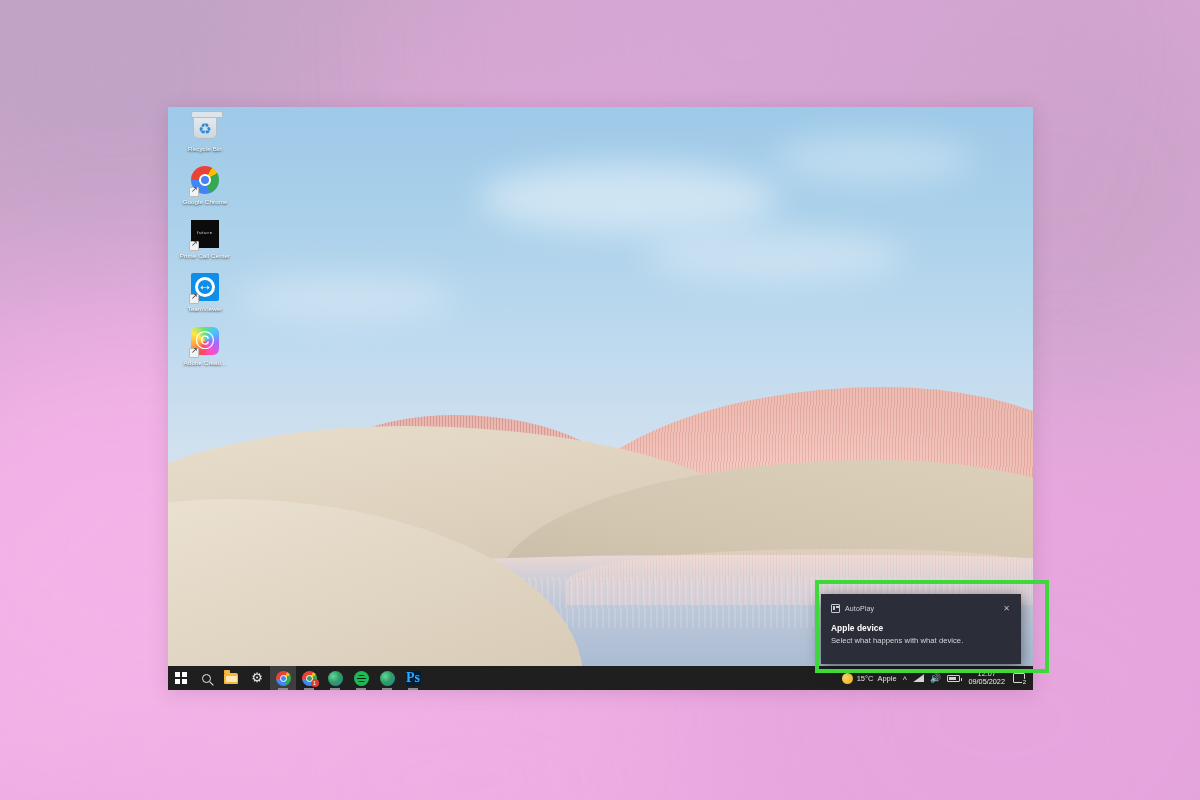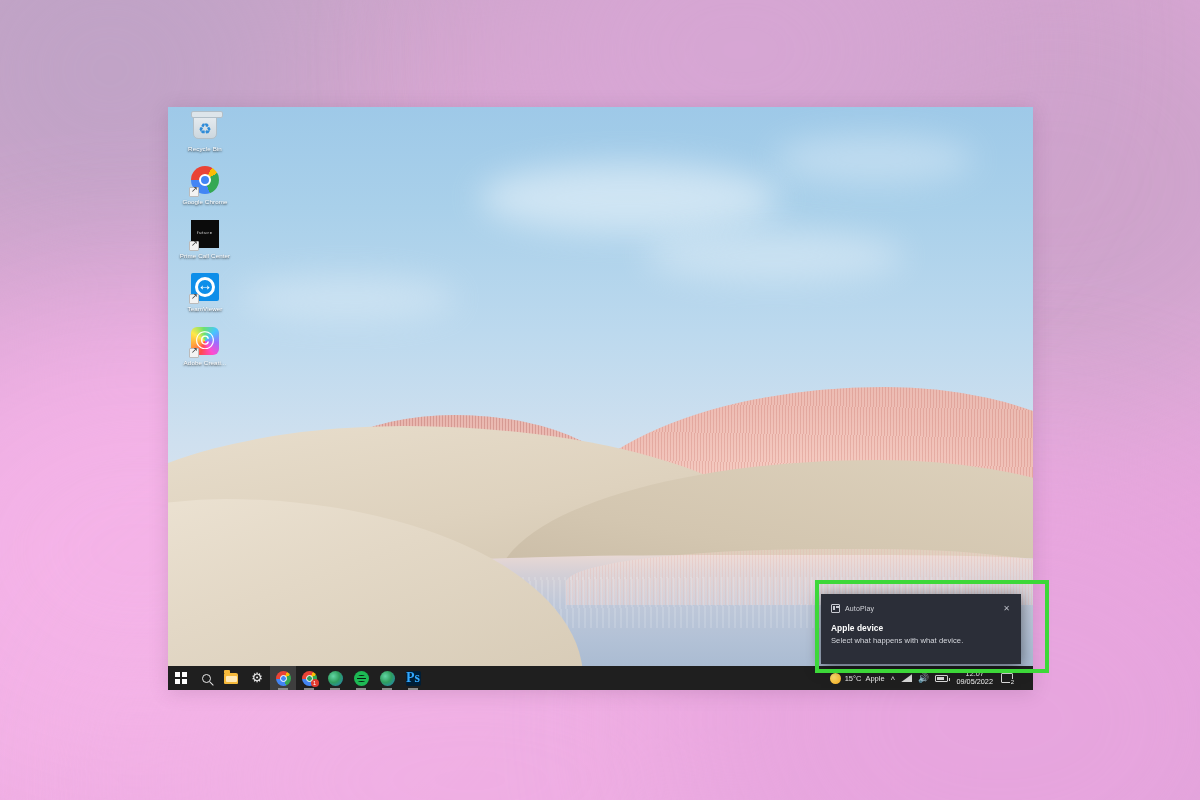--- a/index.html
+++ b/index.html
@@ -138,21 +138,21 @@
   .mini-spotify { background:#1db954; }
   .mini-spotify::after { content:""; position:absolute; left:3px; top:4px; width:9px; height:7px;
     background:repeating-linear-gradient(180deg,#000 0 1.2px, transparent 1.2px 3px); border-radius:50%; opacity:.85; }
   .mini-edge { background:radial-gradient(circle at 35% 35%,#63d6a5 0%,#2f9e5e 45%,#1f7ec1 100%); }
   .mini-ps { width:15px; height:15px; border-radius:2px; background:#001e36; color:#31a8ff; font-size:14px; font-weight:bold;
     display:flex; align-items:center; justify-content:center; font-family:"Liberation Serif", serif; }
 
   .tb-spacer { flex:1; }
 
   
-  .tray { display:flex; align-items:center; height:100%; gap:6px; padding-right:20px; }
+  .tray { display:flex; align-items:center; height:100%; gap:6px; padding-right:8px; }
   .weather { display:flex; align-items:center; gap:4px; }
   .sun { width:11px; height:11px; border-radius:50%; background:radial-gradient(circle at 35% 32%,#ffdf6e,#f0a81e); }
   .weather-text { font-size:7.5px; color:#eaeaea; white-space:nowrap; }
   .tray-ic { color:#e6e6e6; font-size:9px; line-height:10px; }
   .tray-chevron { font-size:8px; color:#dcdcdc; }
   .net-ic { width:11px; height:8px; background:#d8d8d8; clip-path:polygon(0 100%,100% 0,100% 100%); }
   .bat-ic { width:13px; height:7px; border:1px solid #d8d8d8; border-radius:1px; position:relative; }
   .bat-ic::before { content:""; position:absolute; left:1px; top:1px; bottom:1px; width:7px; background:#d8d8d8; }
   .bat-ic::after { content:""; position:absolute; right:-3px; top:2px; width:1.6px; height:3px; background:#d8d8d8; }
   .clock { text-align:center; line-height:8.5px; padding-left:2px; }

